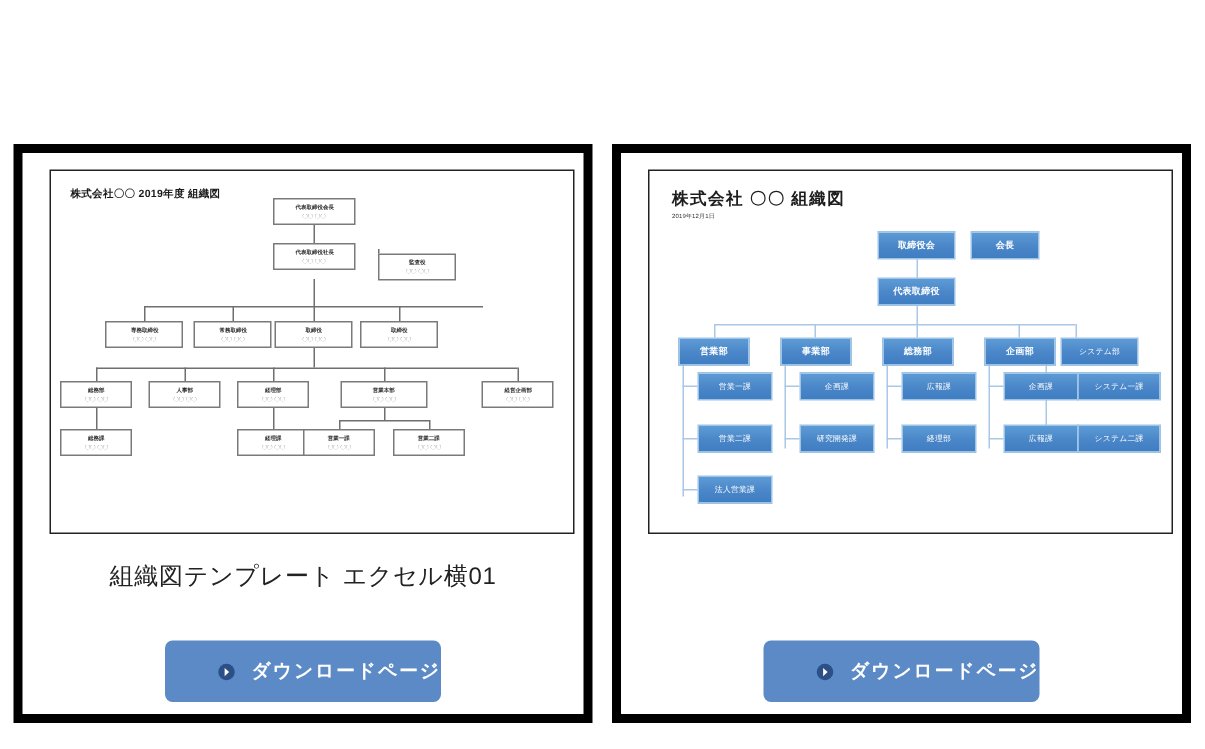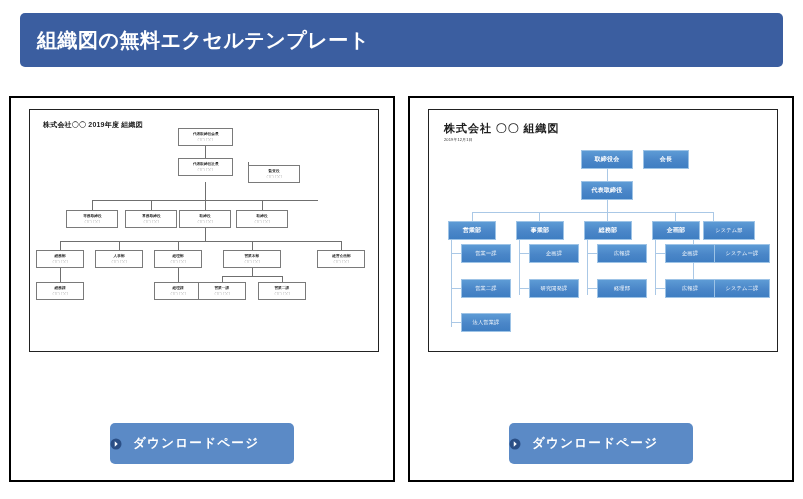--- a/index.html
+++ b/index.html
@@ -48,21 +48,21 @@
     position: absolute;
     left: 9px;
     top: 96px;
     width: 785px;
     display: flex;
     gap: 13px;
   }
   .card {
     width: 386px;
     height: 386px;
-    border: 2px solid #000000;
+    border: 6px solid #000000;
     background: #ffffff;
     box-sizing: border-box;
     position: relative;
   }
 
   
   .thumb {
     position: absolute;
     left: 18px;
     top: 11px;
@@ -183,21 +183,21 @@
     left: 50%;
     transform: translateX(-50%);
     top: 325px;
     width: 184px;
     height: 41px;
     background: #5b8ac6;
     border: none;
     border-radius: 5px;
     display: flex;
     align-items: center;
-    justify-content: flex-start;
+    justify-content: flex-end;
     gap: 11px;
     cursor: pointer;
     padding: 0;
   }
   .dl-btn .arrow-icon {
     display: inline-flex;
     width: 12px;
     height: 12px;
     flex: 0 0 auto;
   }
@@ -207,23 +207,20 @@
     font-weight: bold;
     letter-spacing: 1.3px;
     white-space: nowrap;
   }
 </style>
 </head>
 <body>
 
 <div class="page">
 
-  <div class="header-banner">
-    <div class="header-title">組織図の無料エクセルテンプレート</div>
-  </div>
 
   <div class="cards">
 
     <div class="card">
 
       <div class="thumb plain">
         <div class="oc1-title">株式会社〇〇 2019年度 組織図</div>
 
         <div class="l-line" style="left:175px; top:36px; width:0.8px; height:12px;"></div>
         <div class="l-line" style="left:175px; top:72px; width:0.8px; height:18px;"></div>
@@ -312,20 +309,21 @@
         <div class="l-box" style="left:168px; top:172px; width:48px; height:18px;">
           <span class="t">営業一課</span>
           <span class="n">〇〇 〇〇</span>
         </div>
         <div class="l-box" style="left:228px; top:172px; width:48px; height:18px;">
           <span class="t">営業二課</span>
           <span class="n">〇〇 〇〇</span>
         </div>
       </div>
 
+      <div class="caption">組織図テンプレート エクセル横01</div>
 
       <button class="dl-btn">
         <span class="arrow-icon">
           <svg viewBox="0 0 24 24" width="12" height="12" aria-hidden="true">
             <circle cx="12" cy="12" r="11" fill="#2b4f86"></circle>
             <path d="M9.5 6.5 L15.5 12 L9.5 17.5 Z" fill="#ffffff"></path>
           </svg>
         </span>
         <span class="label">ダウンロードページ</span>
       </button>

